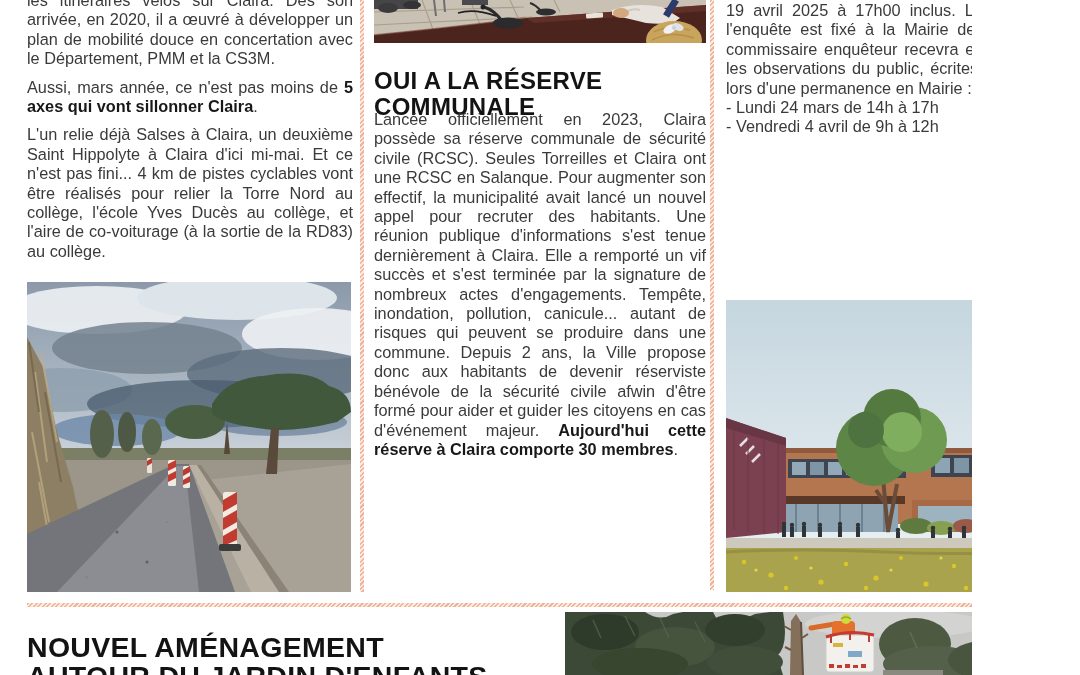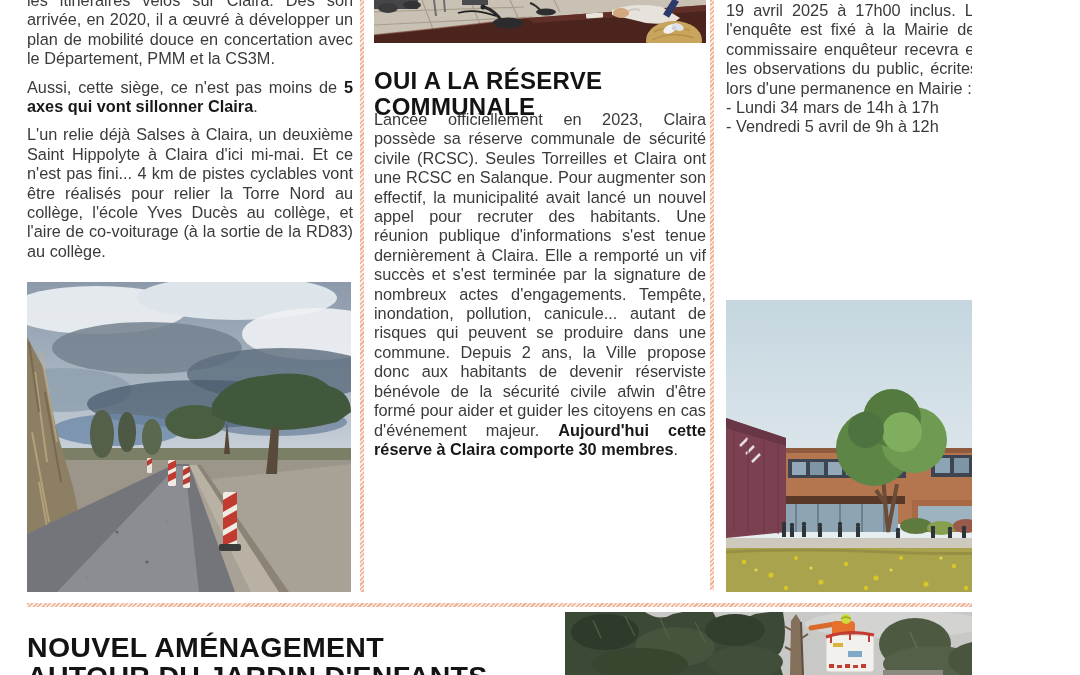--- a/index.html
+++ b/index.html
@@ -32,21 +32,21 @@
   #bottom-head{left:27px;top:633px;width:530px;}
   #photo-treework{left:565px;top:612px;width:495px;height:63px;}
 </style>
 </head>
 <body>
 
 <div class="page">
 
   <section class="abs" id="left-text">
     <p class="body">les itinéraires vélos sur Claira. Dès son arrivée, en 2020, il a œuvré à développer un plan de mobilité douce en concertation avec le Département, PMM et la CS3M.</p>
-    <p class="body"><span>Aussi, cette siège, ce n'est pas moins de </span><b>5 axes qui vont sillonner Claira</b><span>.</span></p>
+    <p class="body"><span>Aussi, mars année, ce n'est pas moins de </span><b>5 axes qui vont sillonner Claira</b><span>.</span></p>
     <p class="body">L'un relie déjà Salses à Claira, un deuxième Saint Hippolyte à Claira d'ici mi-mai. Et ce n'est pas fini... 4 km de pistes cyclables vont être réalisés pour relier la Torre Nord au collège, l'école Yves Ducès au collège, et l'aire de co-voiturage (à la sortie de la RD83) au collège.</p>
   </section>
 
   <figure class="abs" id="photo-bike">
     <svg viewBox="0 0 324 310" preserveAspectRatio="none">
       <defs>
         <linearGradient id="sky1" x1="0" y1="0" x2="0" y2="1">
           <stop offset="0" stop-color="#8b99aa"></stop>
             <stop offset="0.55" stop-color="#a9b5c1"></stop>
           <stop offset="1" stop-color="#cdd5dc"></stop>
@@ -140,22 +140,22 @@
 
   <section class="abs" id="mid-text">
     <p class="body"><span>Lancée officiellement en 2023, Claira possède sa réserve communale de sécurité civile (RCSC). Seules Torreilles et Claira ont une RCSC en Salanque. Pour augmenter son effectif, la municipalité avait lancé un nouvel appel pour recruter des habitants. Une réunion publique d'informations s'est tenue dernièrement à Claira. Elle a remporté un vif succès et s'est terminée par la signature de nombreux actes d'engagements. Tempête, inondation, pollution, canicule... autant de risques qui peuvent se produire dans une commune. Depuis 2 ans, la Ville propose donc aux habitants de devenir réserviste bénévole de la sécurité civile afwin d'être formé pour aider et guider les citoyens en cas d'événement majeur. </span><b>Aujourd'hui cette réserve à Claira comporte 30 membres</b><span>.</span></p>
   </section>
 
   <div class="abs vsep" id="vsep2"></div>
 
   <section class="abs" id="right-text">
     <p class="body" style="margin-bottom:0;">19 avril 2025 à 17h00 inclus. Le siège de l'enquête est fixé à la Mairie de Claira. Le commissaire enquêteur recevra en personne les observations du public, écrites ou orales, lors d'une permanence en Mairie :</p>
     <div class="sched-wrap">
-      <div class="sched">- Lundi 34 mars de 14h à 17h</div>
-      <div class="sched">- Vendredi 5 avril de 9h à 12h</div>
+      <div class="sched">- Lundi 24 mars de 14h à 17h</div>
+      <div class="sched">- Vendredi 4 avril de 9h à 12h</div>
     </div>
   </section>
 
   <figure class="abs" id="photo-school">
     <svg viewBox="0 0 334 292" preserveAspectRatio="none">
       <defs>
         <linearGradient id="sky2" x1="0" y1="0" x2="0" y2="1">
           <stop offset="0" stop-color="#c5d6df"></stop>
             <stop offset="1" stop-color="#e9eff2"></stop>
         </linearGradient>

